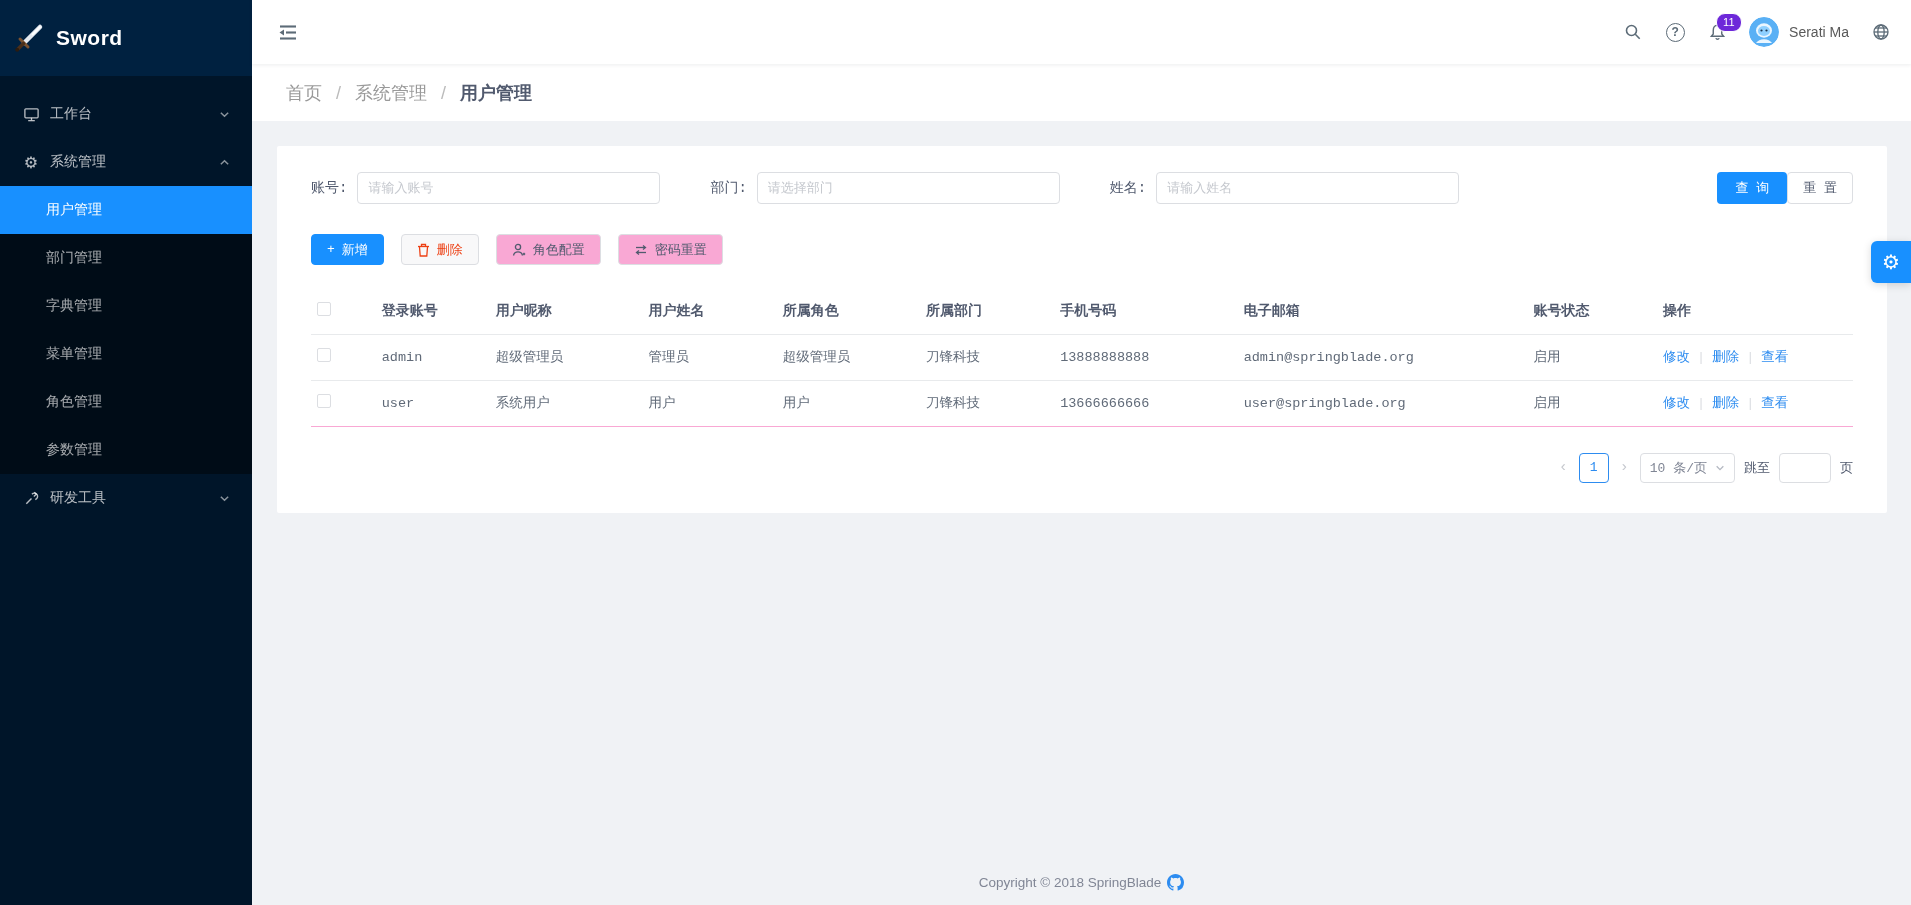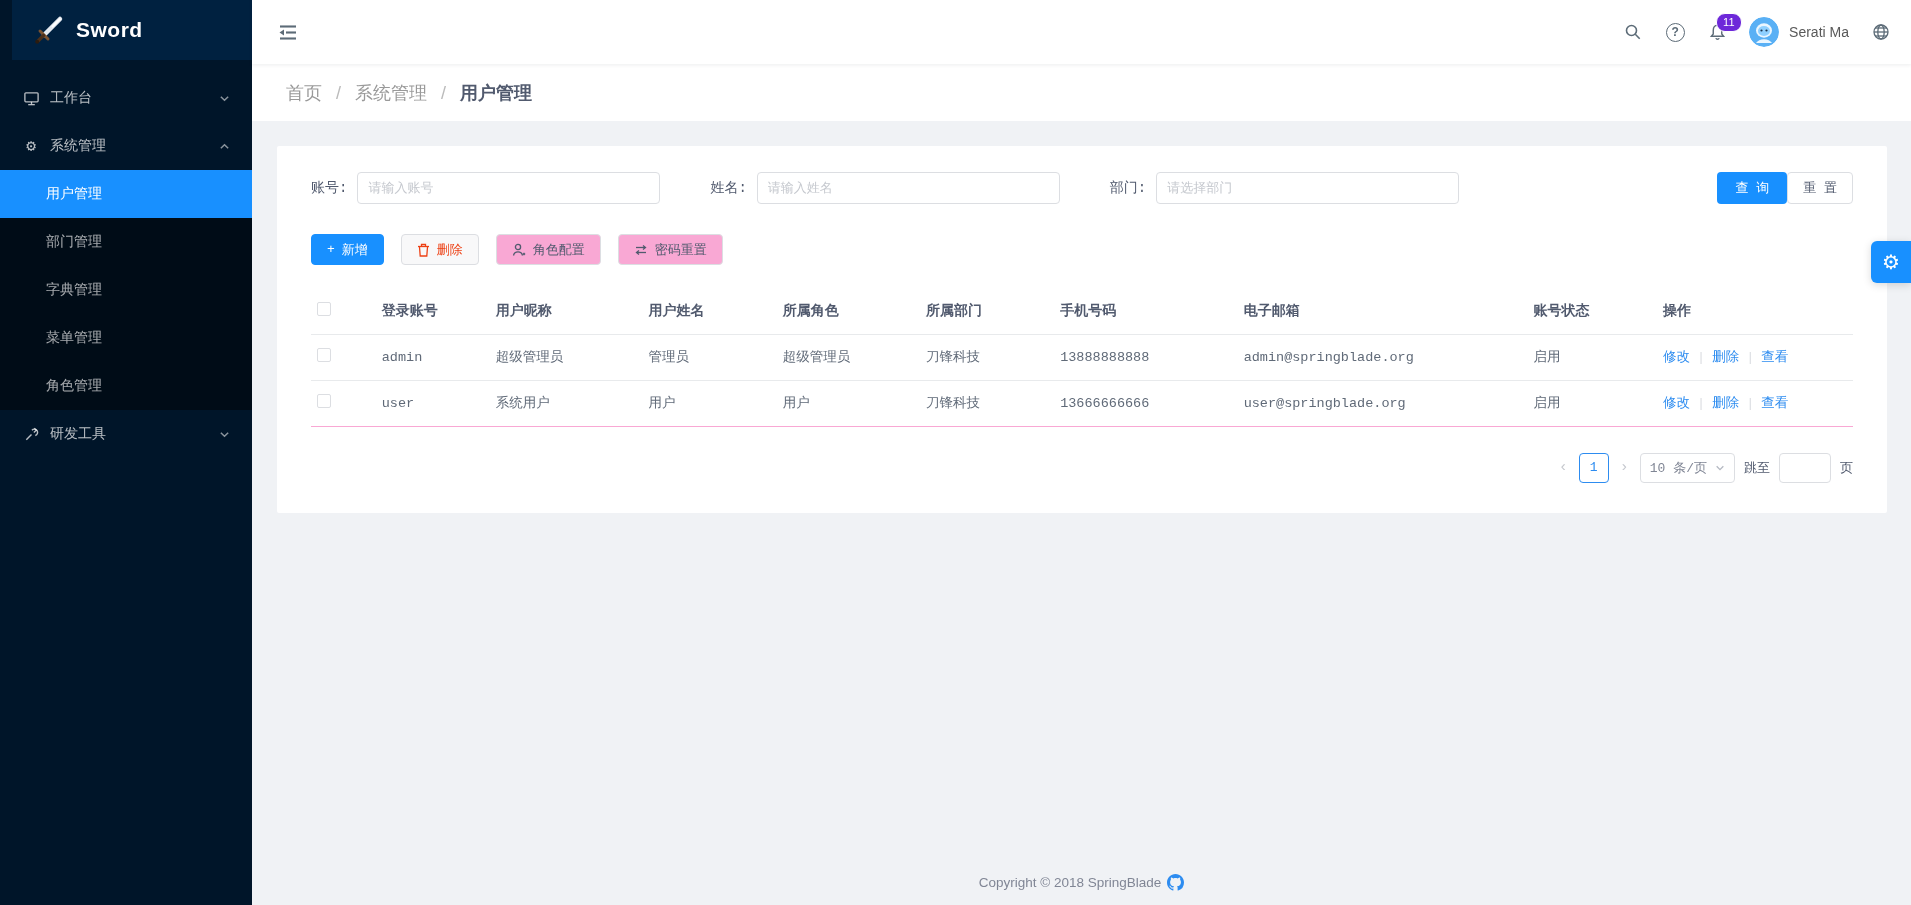--- a/index.html
+++ b/index.html
@@ -1,24 +1,24 @@
 <!DOCTYPE html>
 <html><head>
 <meta charset="utf-8">
 <style>
   * { margin:0; padding:0; box-sizing:border-box; }
   html,body { width:1911px; height:905px; font-family:"Liberation Sans","DejaVu Sans",sans-serif; background:#f0f2f5; overflow:hidden; }
   .app { display:flex; width:100%; height:100%; }
 
   
   .sidebar { width:252px; min-width:252px; background:#001529; color:rgba(255,255,255,.72); display:flex; flex-direction:column; }
-  .logo { height:60px; background:#002140; display:flex; align-items:center; padding-left:22px; gap:12px;margin-left:12px; }
+  .logo { height:76px; background:#002140; display:flex; align-items:center; padding-left:14px; gap:12px; }
   .logo-text { color:#fff; font-size:21px; font-weight:bold; letter-spacing:.5px; }
   .menu { padding-top:14px; font-size:14px; }
-  .menu-item { height:48px; display:flex; align-items:center; padding:0 22px; cursor:pointer;font-family:Liberation Mono, monospace; }
+  .menu-item { height:48px; display:flex; align-items:center; padding:0 22px; cursor:pointer; }
   .menu-item .mi-icon { width:18px; height:18px; margin-right:10px; display:inline-flex; align-items:center; justify-content:center; font-size:16px; }
   .menu-item .chev { margin-left:auto; opacity:.75; }
   .submenu { background:#000c17; }
   .submenu-item { height:48px; display:flex; align-items:center; padding-left:46px; cursor:pointer; color:rgba(255,255,255,.65); }
   .submenu-item.active { background:#1890ff; color:#fff; }
 
   
   .main { flex:1; display:flex; flex-direction:column; min-width:0; }
   .topbar { height:64px; background:#fff; display:flex; align-items:center; padding:0 20px 0 26px; box-shadow:0 1px 4px rgba(0,21,41,.08); position:relative; z-index:5; }
   .topbar-right { margin-left:auto; display:flex; align-items:center; gap:22px; color:#5c6b77; }
@@ -133,20 +133,23 @@
         </div>
         <div class="submenu-item">
           <span>字典管理</span>
         </div>
         <div class="submenu-item">
           <span>菜单管理</span>
         </div>
         <div class="submenu-item">
           <span>角色管理</span>
         </div>
+        <div class="submenu-item">
+          <span>参数管理</span>
+        </div>
       </div>
 
 
       <div class="menu-item">
         <span class="mi-icon">
           <svg width="17" height="17" viewBox="0 0 18 18" fill="none" stroke="currentColor" stroke-width="1.5">
             <path d="M3.5 14.5 L9 9"></path>
             <path d="M9.5 4.5 a3.4 3.4 0 1 1 3.5 5.5"></path>
             <path d="M12 2.5 l2 2 -2.5 2.5"></path>
           </svg>
@@ -224,26 +227,26 @@
 
     <div class="content">
       <div class="card">
 
         <div class="filter-row">
           <div class="filter-group">
             <span class="filter-label">账号:</span>
             <input class="filter-input" placeholder="请输入账号" style="">
           </div>
           <div class="filter-group">
+            <span class="filter-label">部门:</span>
+            <input class="filter-input" placeholder="请选择部门" style="">
+          </div>
+          <div class="filter-group">
             <span class="filter-label">姓名:</span>
             <input class="filter-input" placeholder="请输入姓名" style="">
-          </div>
-          <div class="filter-group">
-            <span class="filter-label">部门:</span>
-            <input class="filter-input" placeholder="请选择部门" style="">
           </div>
           <div class="filter-btns">
             <button class="btn btn-primary">查 询</button>
             <button class="btn btn-plain">重 置</button>
           </div>
         </div>
 
         <div class="toolbar">
           <button class="tbtn tbtn-add">
             <span class="ic">+</span>

